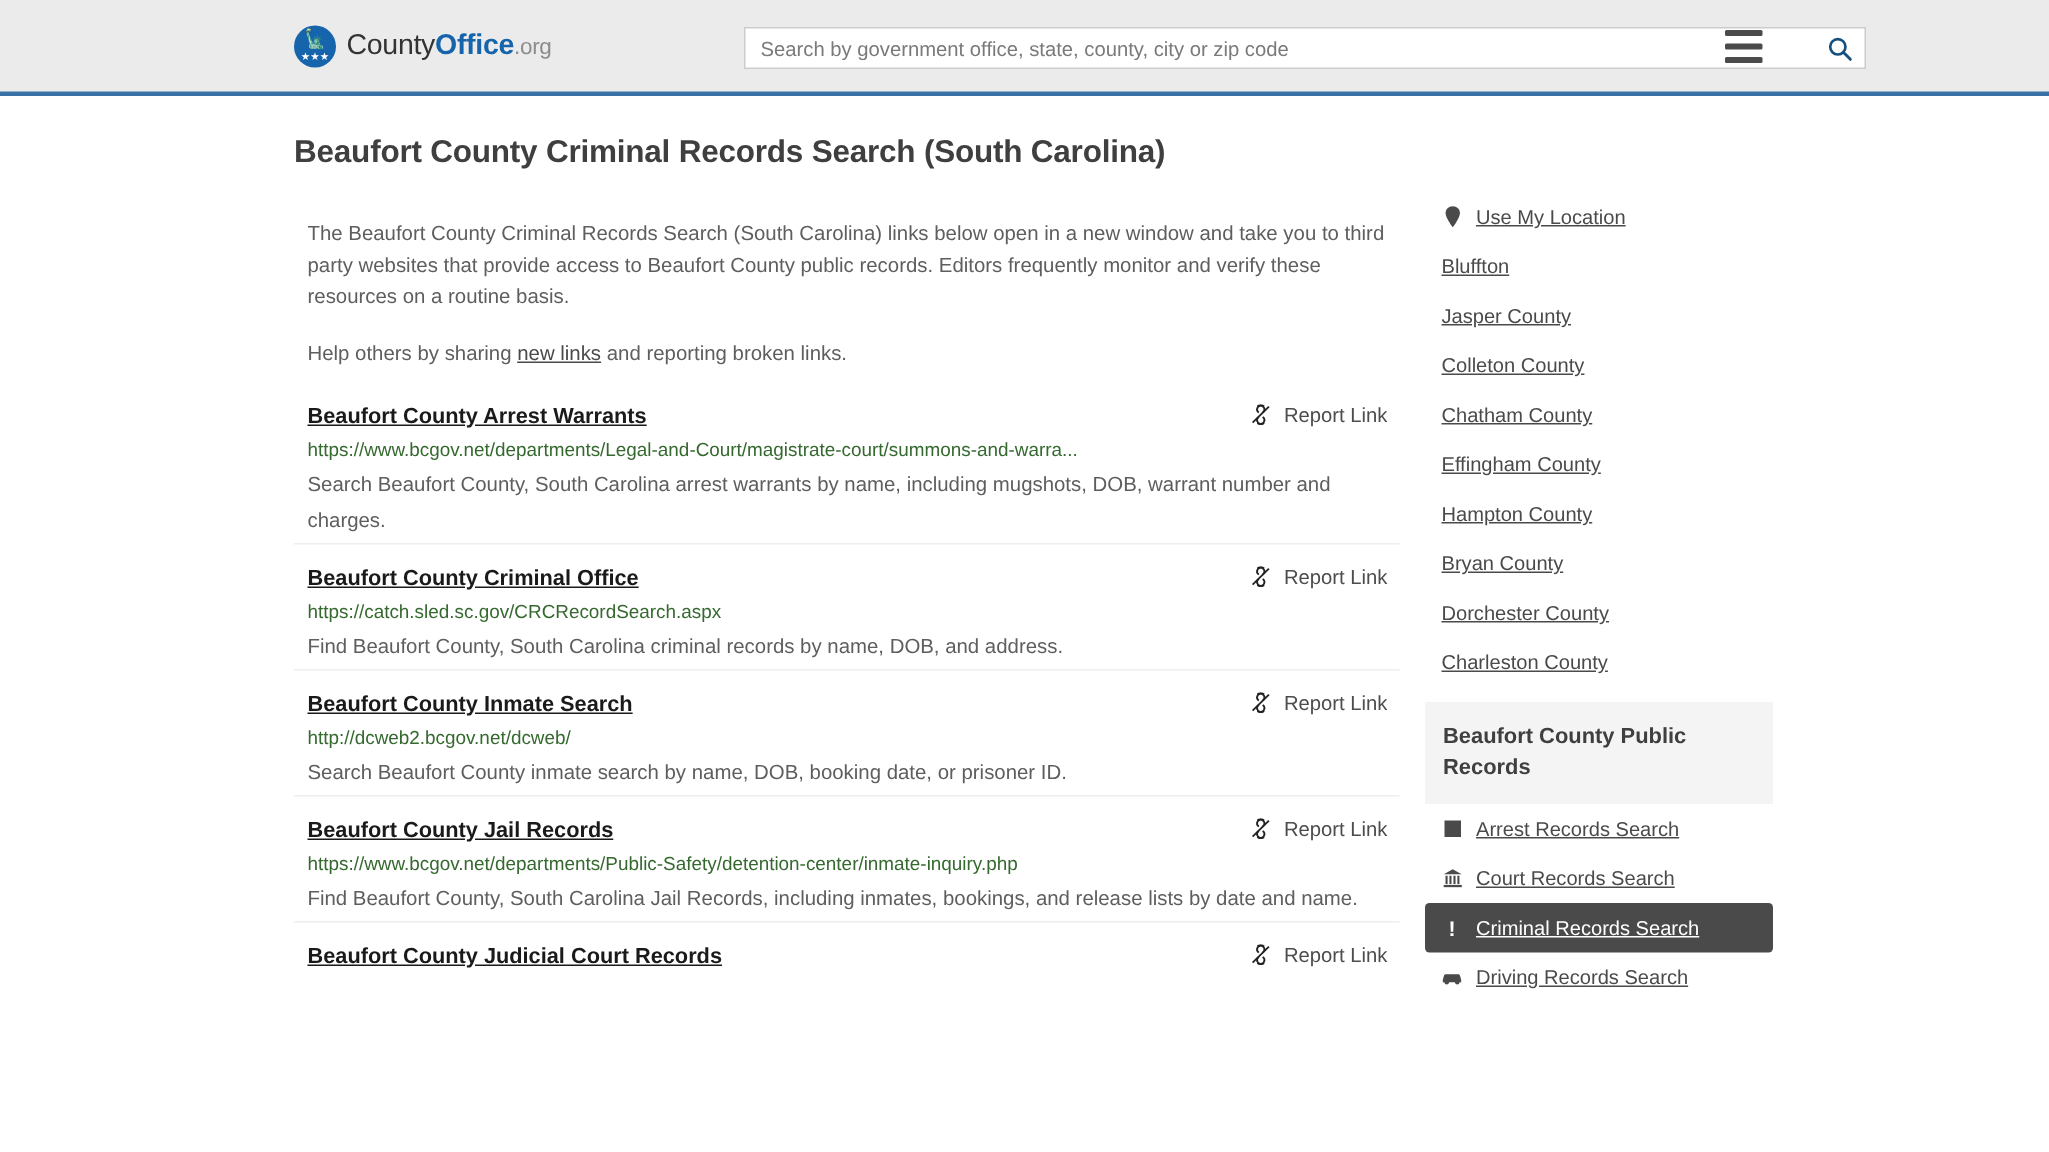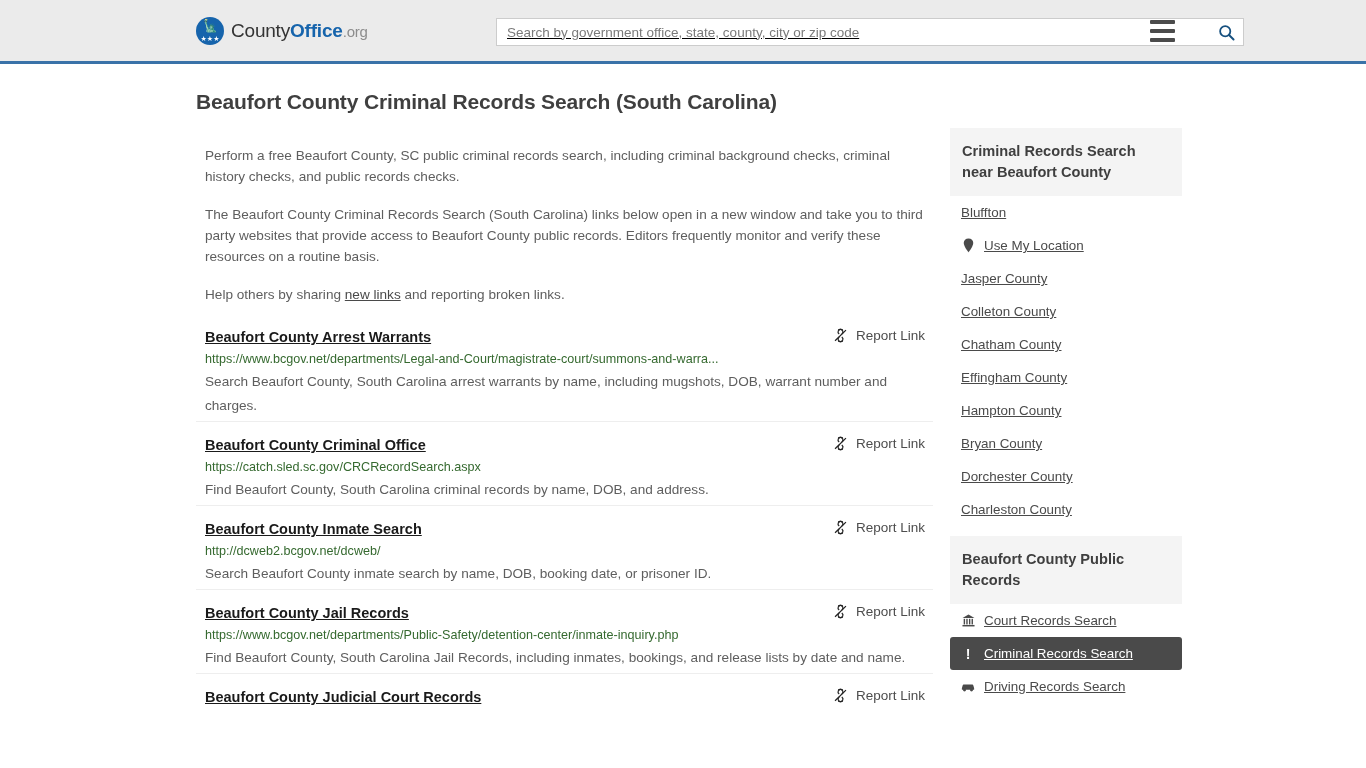--- a/index.html
+++ b/index.html
@@ -69,21 +69,20 @@
   .search-wrap {
     position: absolute;
     left: 496px;
     top: 18px;
     width: 748px;
     height: 28px;
     background: #ffffff;
     border: 1px solid #cccccc;
     display: flex;
     align-items: center;
-    text-decoration: underline;
   }
   .search-input {
     flex: 1;
     border: 0;
     outline: none;
     height: 26px;
     padding: 0 8px 0 10px;
     font-family: "Liberation Sans", sans-serif;
     font-size: 13.5px;
     color: #333333;
@@ -301,21 +300,20 @@
 
 <div class="page">
   <h1 class="page-title">Beaufort County Criminal Records Search (South Carolina)</h1>
 
   <div class="layout">
 
     <div class="col-main">
 
 
       <div class="intro">
-        <p>Perform a free Beaufort County, SC public criminal records search, including criminal background checks, criminal history checks, and public records checks.</p>
         <p>The Beaufort County Criminal Records Search (South Carolina) links below open in a new window and take you to third party websites that provide access to Beaufort County public records. Editors frequently monitor and verify these resources on a routine basis.</p>
         <p><span>Help others by sharing </span><a href="#">new links</a><span> and reporting broken links.</span></p>
       </div>
 
       <div class="results" id="results">
           <div class="result">
             <div class="result-head">
               <a class="result-title" href="#">Beaufort County Arrest Warrants</a>
               <div class="report-link">
                 <svg width="15" height="15" viewBox="0 0 16 16">
@@ -386,34 +384,33 @@
                 <span class="label">Report Link</span>
               </div>
             </div>
           </div>
         </div>
     </div>
 
     <div class="col-side">
 
       <div class="side-box">
-        <div class="side-head">Criminal Records Search near Beaufort County</div>
         <ul class="side-list" id="nearby-list">
-            <li class="side-item">
-              <span class="s-label">Bluffton</span>
-            </li>
             <li class="side-item">
               <span class="side-icon">
                 <svg width="11" height="15" viewBox="0 0 12 16">
                   <path d="M6 0.4C2.9 0.4 0.8 2.6 0.8 5.4 C0.8 9 6 15.6 6 15.6 S11.2 9 11.2 5.4 C11.2 2.6 9.1 0.4 6 0.4Z" fill="#4a4a4a"></path>
                 </svg>
               </span>
               <span class="s-label">Use My Location</span>
             </li>
             <li class="side-item">
+              <span class="s-label">Bluffton</span>
+            </li>
+            <li class="side-item">
               <span class="s-label">Jasper County</span>
             </li>
             <li class="side-item">
               <span class="s-label">Colleton County</span>
             </li>
             <li class="side-item">
               <span class="s-label">Chatham County</span>
             </li>
             <li class="side-item">
               <span class="s-label">Effingham County</span>
@@ -429,20 +426,26 @@
             </li>
             <li class="side-item">
               <span class="s-label">Charleston County</span>
             </li>
           </ul>
       </div>
 
       <div class="side-box">
         <div class="side-head">Beaufort County Public Records</div>
         <ul class="side-list" id="pr-list">
+            <li class="side-item">
+              <span class="side-icon">
+                <span class="icon-square"></span>
+              </span>
+              <span class="s-label">Arrest Records Search</span>
+            </li>
             <li class="side-item">
               <span class="side-icon">
                 <svg width="13" height="13" viewBox="0 0 14 14">
                   <path d="M7 0.6 L13.4 4.2 L0.6 4.2 Z" fill="#4a4a4a"></path>
                   <rect x="1.8" y="5.2" width="1.5" height="6" fill="#4a4a4a"></rect>
                   <rect x="4.6" y="5.2" width="1.5" height="6" fill="#4a4a4a"></rect>
                   <rect x="7.5" y="5.2" width="1.5" height="6" fill="#4a4a4a"></rect>
                   <rect x="10.3" y="5.2" width="1.5" height="6" fill="#4a4a4a"></rect>
                   <rect x="0.5" y="11.8" width="13" height="1.6" fill="#4a4a4a"></rect>
                 </svg>

